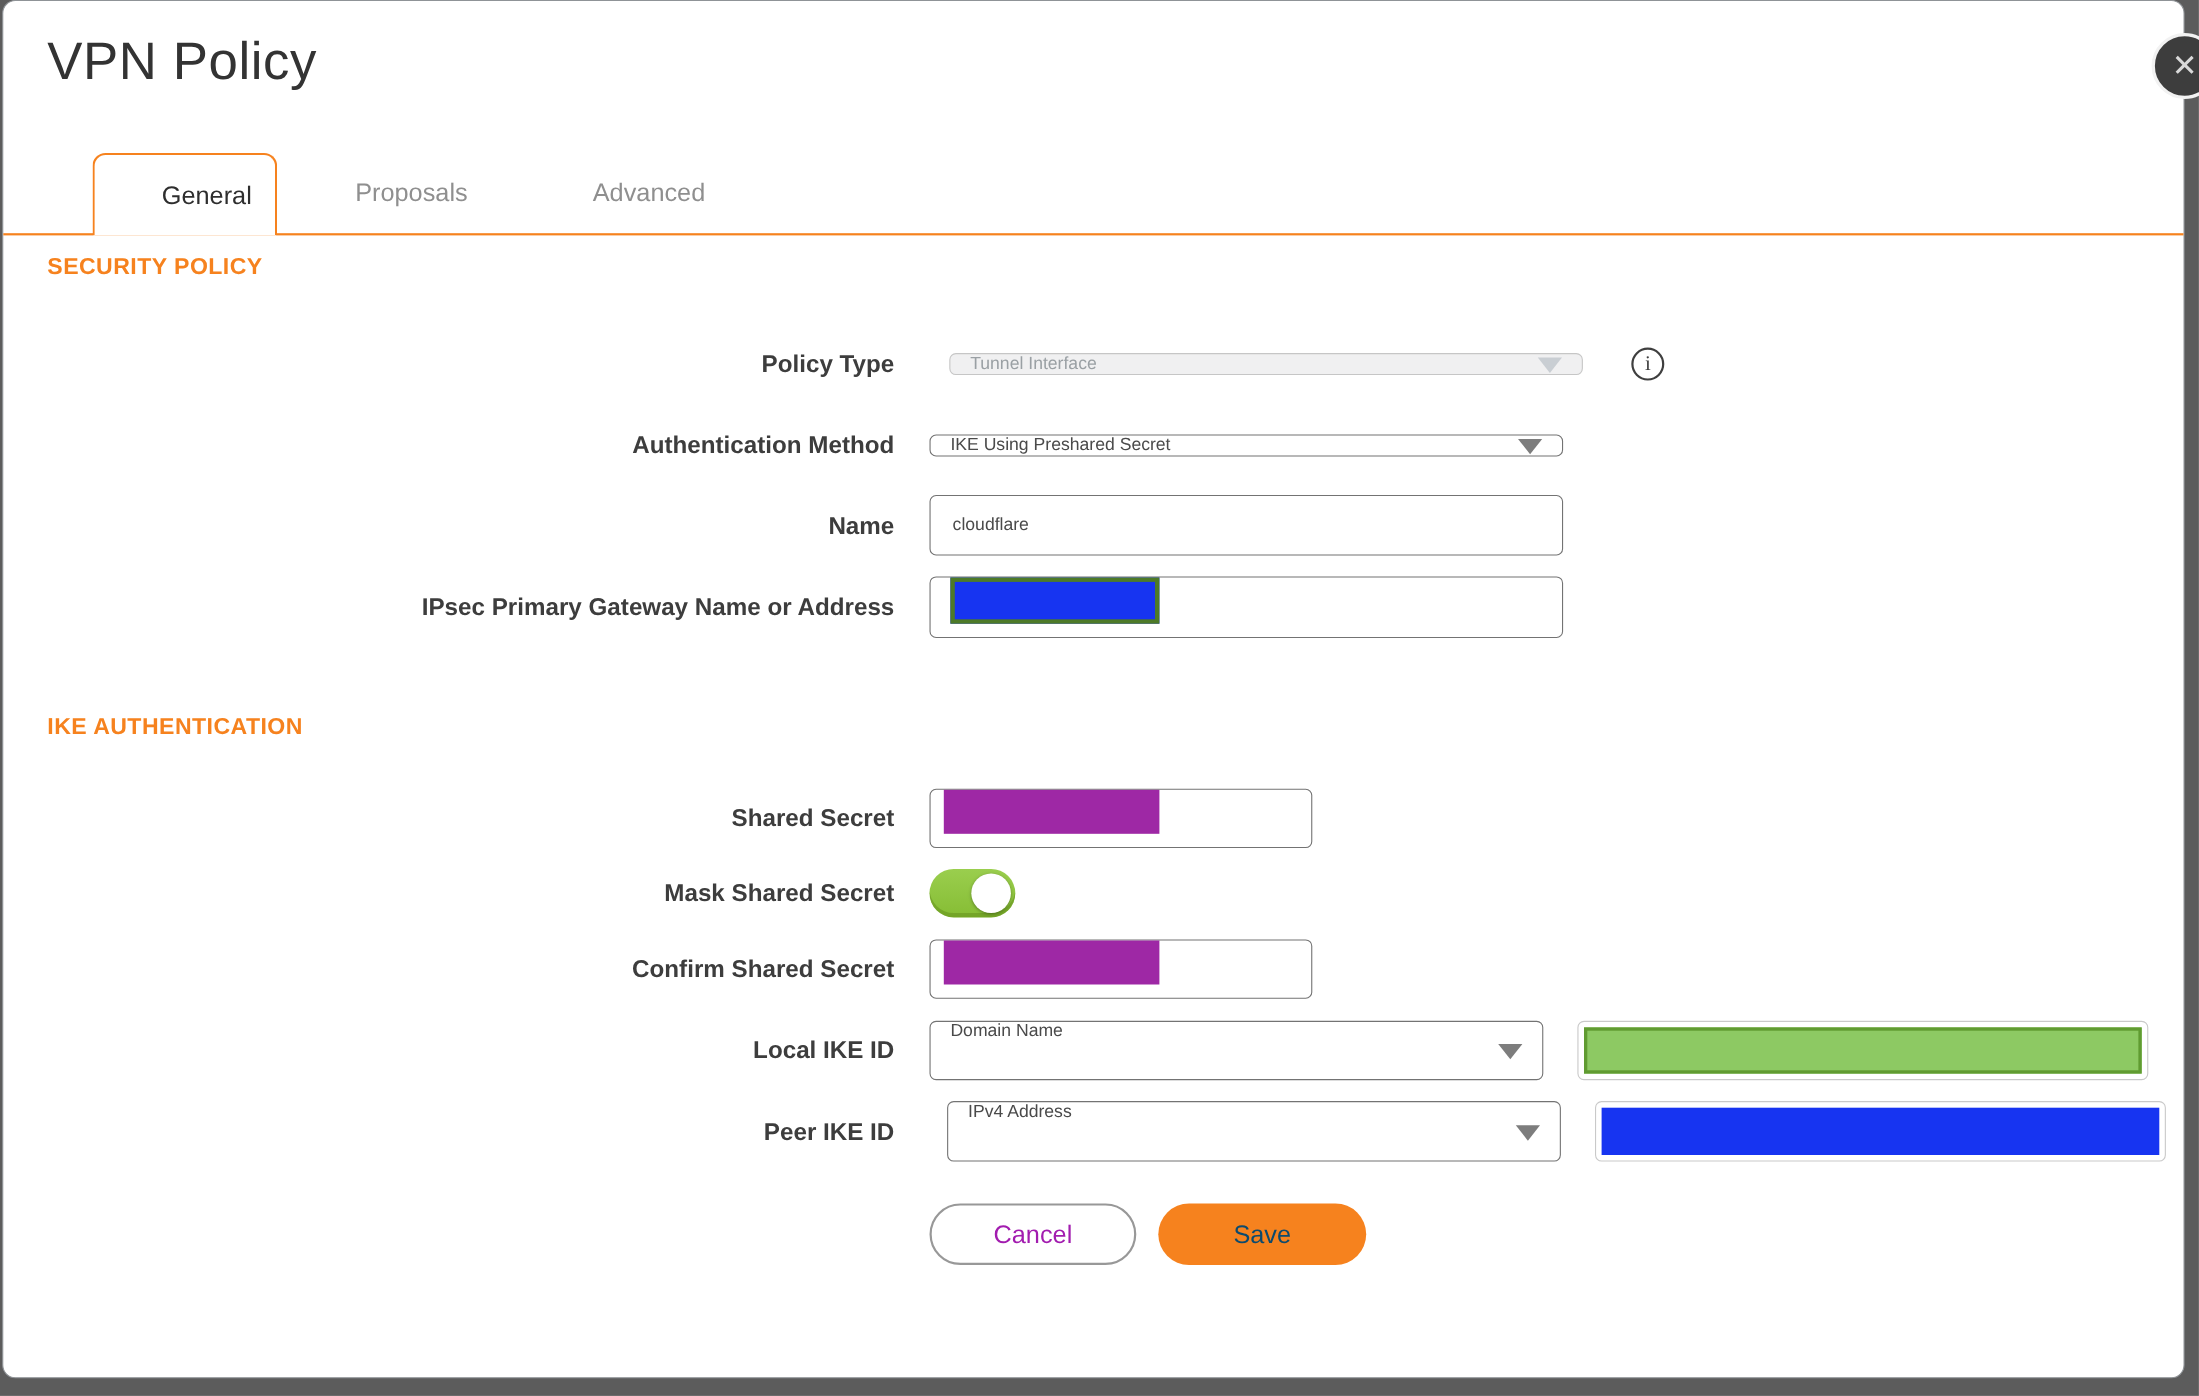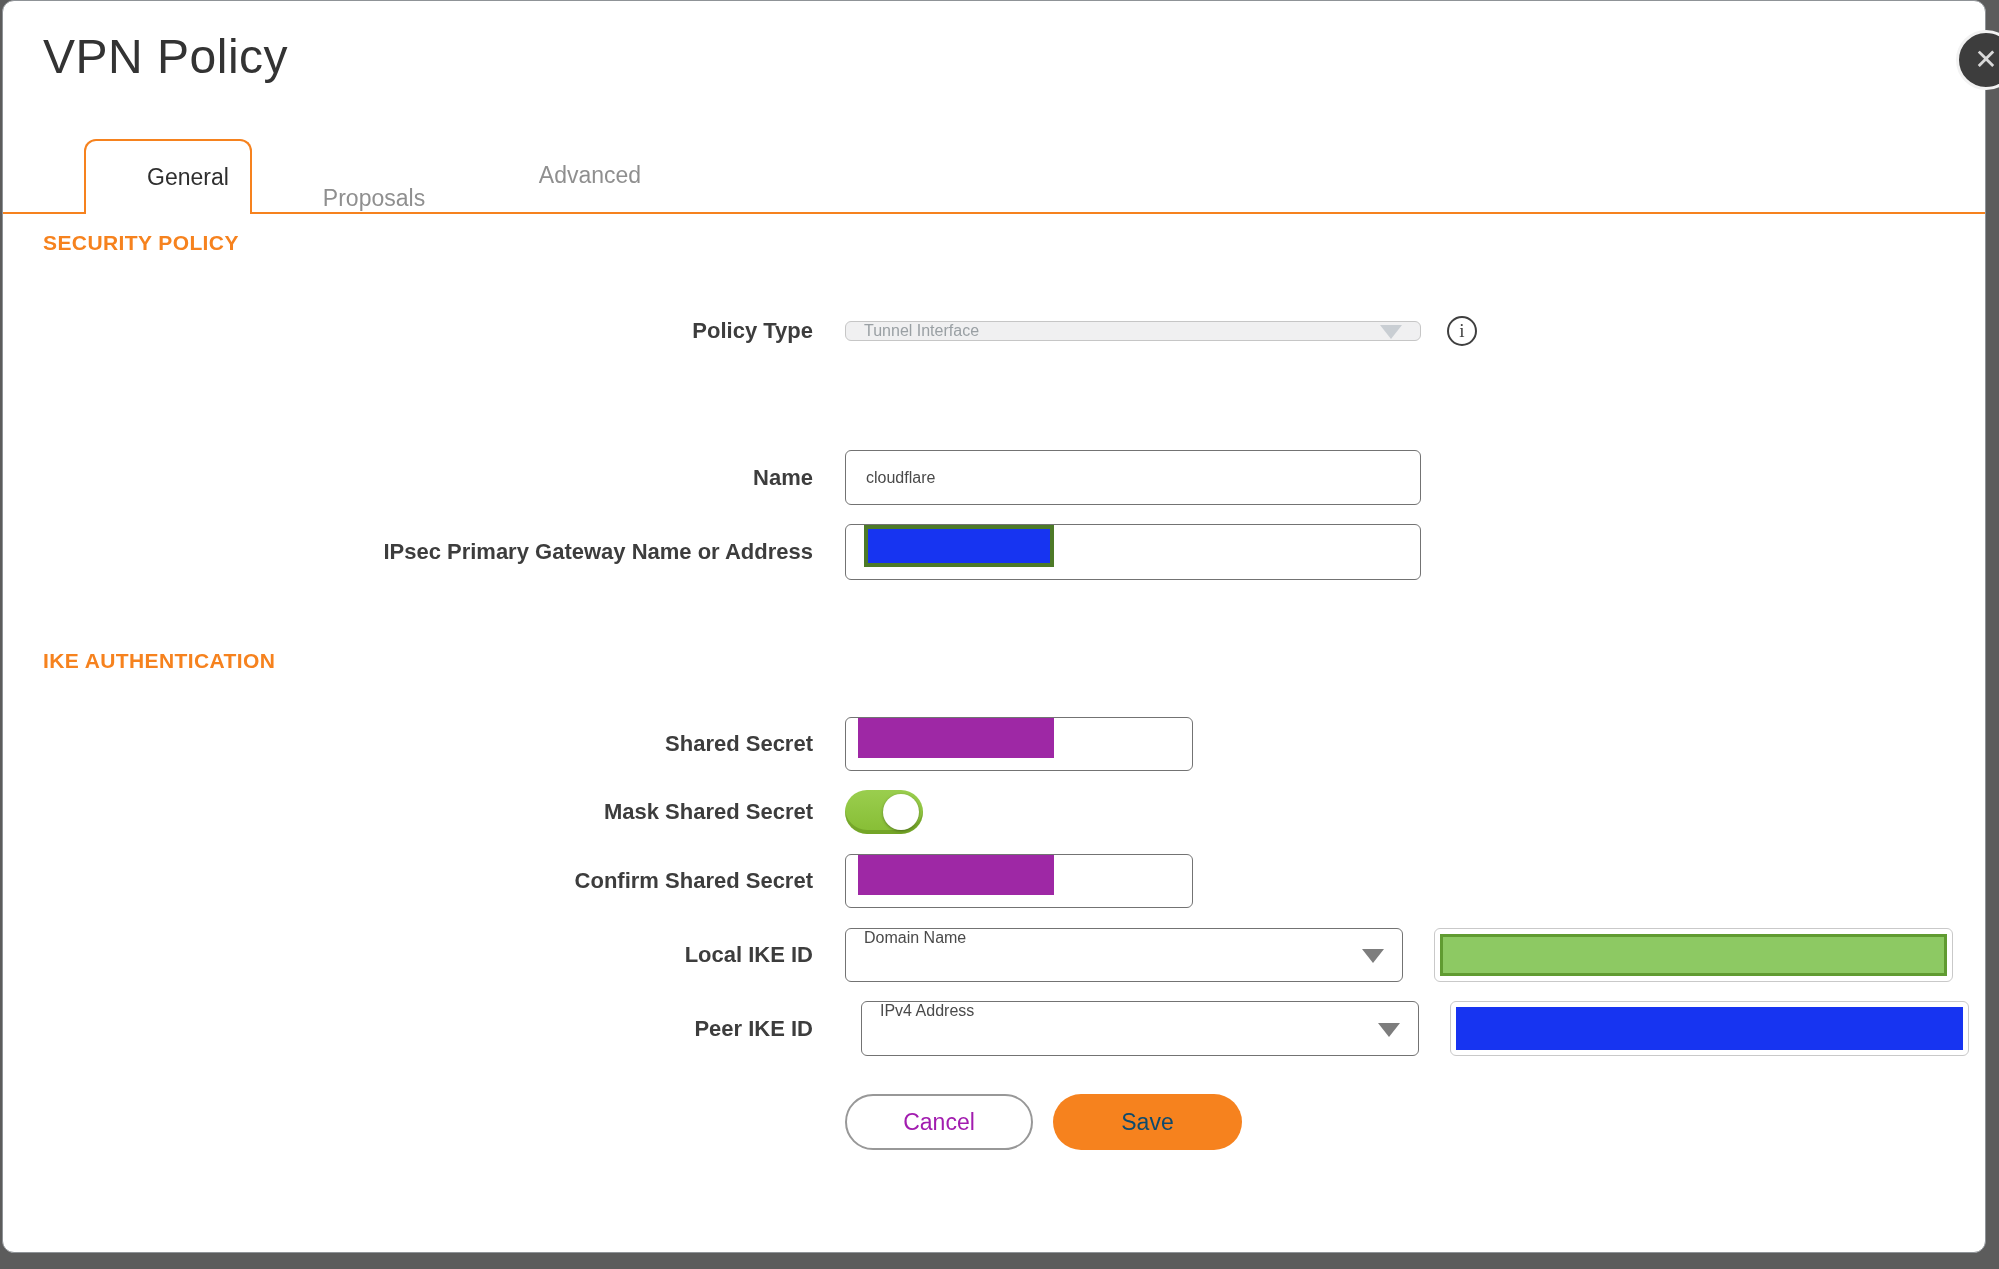--- a/index.html
+++ b/index.html
@@ -50,21 +50,21 @@
     font-size: 23px; color: #8f8f8f; cursor: pointer;
   }
   .tab.active {
     left: 81px; width: 168px; height: 75px;
     background: #fff;
     border: 2px solid #F6821E; border-bottom: none;
     border-radius: 12px 12px 0 0;
     box-sizing: border-box;
     color: #2e2e2e; z-index: 2; padding-left: 40px;
   }
-  .tab.proposals { left: 286px; width: 170px; align-items: flex-end; }
+  .tab.proposals { left: 286px; width: 170px; }
   .tab.advanced  { left: 502px; width: 170px; }
 
   
   .section-heading {
     position: absolute; left: 40px;
     font-size: 21px; font-weight: bold; color: #F6821E;
     letter-spacing: 0.4px;
   }
   .sh-security { top: 230px; }
   .sh-ike { top: 648px; }
@@ -74,21 +74,21 @@
     position: absolute; left: 40px; right: 20px;
     display: flex; align-items: center;
   }
   .row .label {
     width: 770px; text-align: right;
     font-size: 22px; font-weight: bold; color: #3d3d3d;
     flex: none;
   }
   .row .field-wrap { margin-left: 32px; flex: none; position: relative; }
 
-  .r-policy  { top: 301px; height: 58px; }
+  .r-policy  { top: 301px; height: 58px; gap: 18px; }
   .r-auth    { top: 375px; height: 58px; }
   .r-name    { top: 449px; height: 55px; }
   .r-gateway { top: 523px; height: 56px; }
   .r-secret  { top: 716px; height: 54px; }
   .r-mask    { top: 789px; height: 44px; }
   .r-confirm { top: 853px; height: 54px; }
   .r-local   { top: 927px; height: 54px; }
   .r-peer    { top: 1000px; height: 55px; }
   .r-buttons { top: 1093px; height: 56px; }
 
@@ -225,20 +225,29 @@
       <div class="select disabled w-main" aria-disabled="true">
         <span>Tunnel Interface</span>
         <span class="caret"></span>
       </div>
     </div>
     <div class="info-icon">
       <span>i</span>
     </div>
   </div>
 
+  <div class="row r-auth">
+    <div class="label">Authentication Method</div>
+    <div class="field-wrap">
+      <div class="select w-main">
+        <span>IKE Using Preshared Secret</span>
+        <span class="caret"></span>
+      </div>
+    </div>
+  </div>
 
   <div class="row r-name">
     <div class="label">Name</div>
     <div class="field-wrap" style="height:100%;">
       <input class="textbox" type="text" value="cloudflare" style="">
     </div>
   </div>
 
   <div class="row r-gateway">
     <div class="label">IPsec Primary Gateway Name or Address</div>

